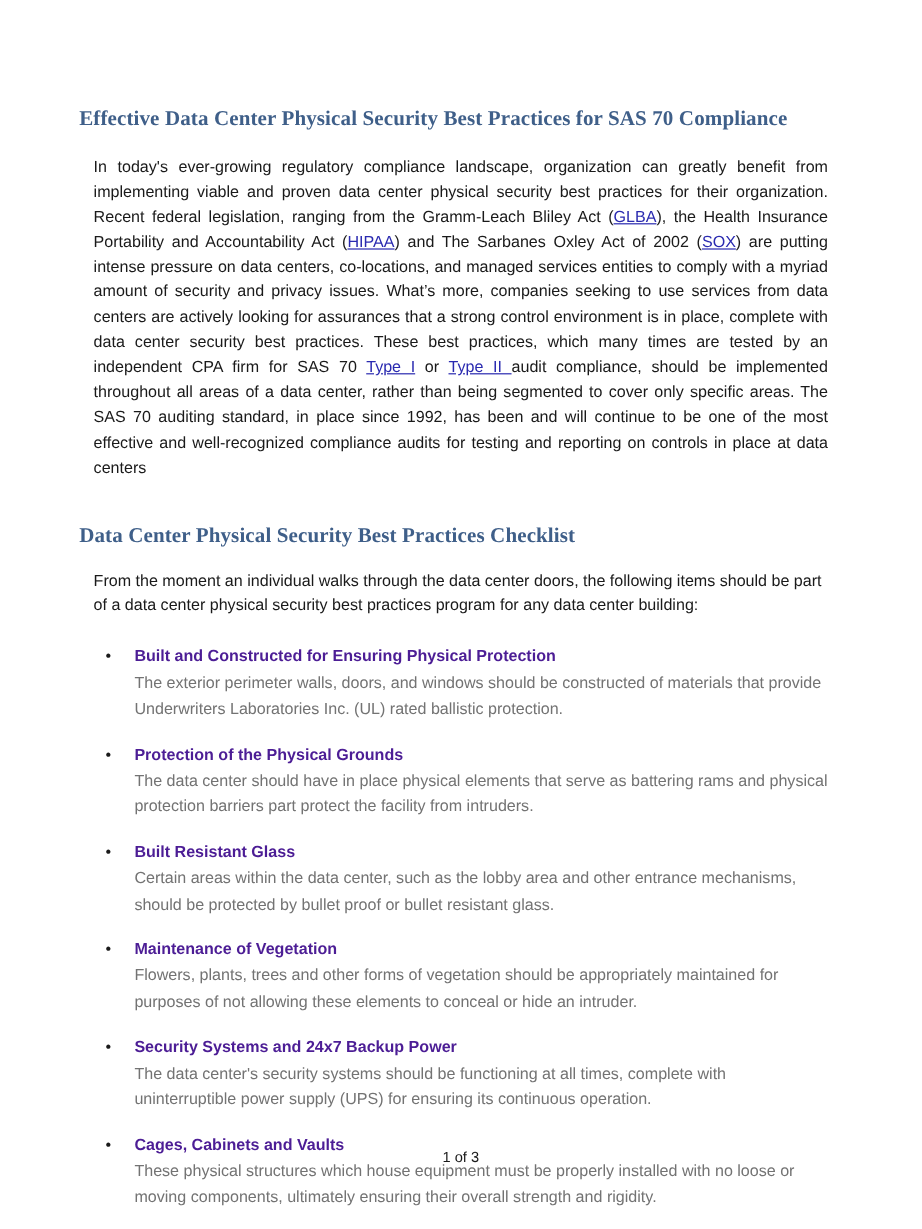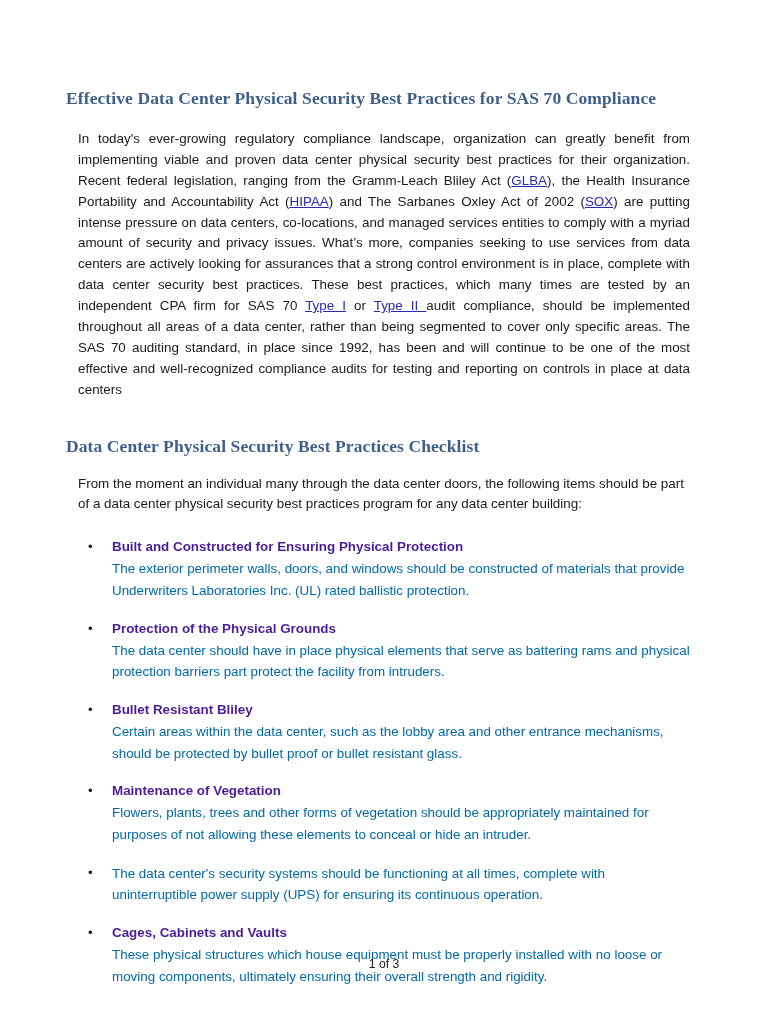--- a/index.html
+++ b/index.html
@@ -80,21 +80,21 @@
   .item-title {
     font-size: 13.4px;
     font-weight: bold;
     line-height: 1.56;
     color: #4c1d95;
     display: block;
   }
   .item-desc {
     font-size: 13.4px;
     line-height: 1.62;
-    color: #0369a1;
+    color: #737373;
     display: block;
     text-align: left;
     max-width: 580px;
   }
 
   
   .page-footer {
     position: absolute;
     left: 0;
     right: 0;
@@ -110,50 +110,51 @@
 <div class="page">
 
   <div class="content">
 
     <h1 class="doc-heading heading-1">Effective Data Center Physical Security Best Practices for SAS 70 Compliance</h1>
 
     <p class="body-para"><span>In today's ever-growing regulatory compliance landscape, organization can greatly benefit from implementing viable and proven data center physical security best practices for their organization. Recent federal legislation, ranging from the Gramm-Leach Bliley Act (</span><a href="#" class="doc-link">GLBA</a><span>), the Health Insurance Portability and Accountability Act (</span><a href="#" class="doc-link">HIPAA</a><span>) and The Sarbanes Oxley Act of 2002 (</span><a href="#" class="doc-link">SOX</a><span>) are putting intense pressure on data centers, co-locations, and managed services entities to comply with a myriad amount of security and privacy issues. What’s more, companies seeking to use services from data centers are actively looking for assurances that a strong control environment is in place, complete with data center security best practices. These best practices, which many times are tested by an independent CPA firm for SAS 70 </span><a href="#" class="doc-link">Type I</a><span> or </span><a href="#" class="doc-link">Type II </a><span>audit compliance, should be implemented throughout all areas of a data center, rather than being segmented to cover only specific areas. The SAS 70 auditing standard, in place since 1992, has been and will continue to be one of the most effective and well-recognized compliance audits for testing and reporting on controls in place at data centers</span></p>
 
     <h2 class="doc-heading heading-2">Data Center Physical Security Best Practices Checklist</h2>
 
-    <p class="body-para left">From the moment an individual many through the data center doors, the following items should be part of a data center physical security best practices program for any data center building:</p>
+    <p class="body-para left">From the moment an individual walks through the data center doors, the following items should be part of a data center physical security best practices program for any data center building:</p>
 
     <ul class="checklist">
 
       <li class="checklist-item">
         <span class="bullet-marker">•</span>
         <span class="item-title">Built and Constructed for Ensuring Physical Protection</span>
         <span class="item-desc">The exterior perimeter walls, doors, and windows should be constructed of materials that provide Underwriters Laboratories Inc. (UL) rated ballistic protection.</span>
       </li>
 
       <li class="checklist-item">
         <span class="bullet-marker">•</span>
         <span class="item-title">Protection of the Physical Grounds</span>
         <span class="item-desc">The data center should have in place physical elements that serve as battering rams and physical protection barriers part protect the facility from intruders.</span>
       </li>
 
       <li class="checklist-item">
         <span class="bullet-marker">•</span>
-        <span class="item-title">Bullet Resistant Bliley</span>
+        <span class="item-title">Built Resistant Glass</span>
         <span class="item-desc">Certain areas within the data center, such as the lobby area and other entrance mechanisms, should be protected by bullet proof or bullet resistant glass.</span>
       </li>
 
       <li class="checklist-item">
         <span class="bullet-marker">•</span>
         <span class="item-title">Maintenance of Vegetation</span>
         <span class="item-desc">Flowers, plants, trees and other forms of vegetation should be appropriately maintained for purposes of not allowing these elements to conceal or hide an intruder.</span>
       </li>
 
       <li class="checklist-item">
         <span class="bullet-marker">•</span>
+        <span class="item-title">Security Systems and 24x7 Backup Power</span>
         <span class="item-desc">The data center's security systems should be functioning at all times, complete with uninterruptible power supply (UPS) for ensuring its continuous operation.</span>
       </li>
 
       <li class="checklist-item">
         <span class="bullet-marker">•</span>
         <span class="item-title">Cages, Cabinets and Vaults</span>
         <span class="item-desc">These physical structures which house equipment must be properly installed with no loose or moving components, ultimately ensuring their overall strength and rigidity.</span>
       </li>
 
     </ul>

